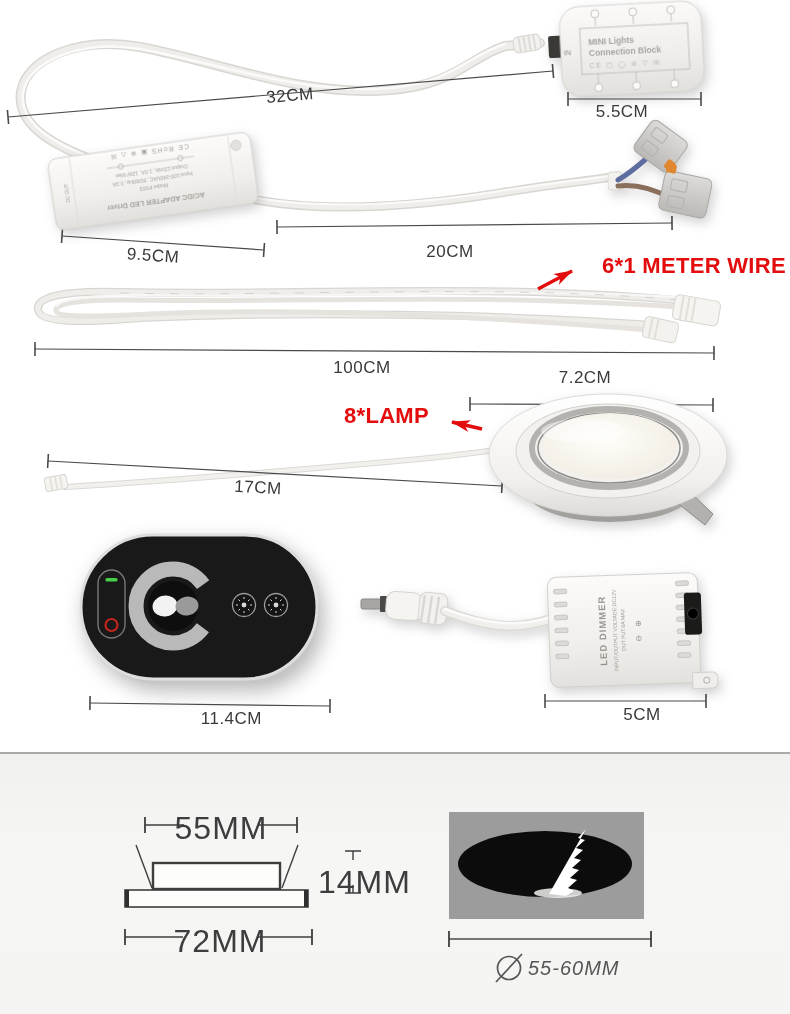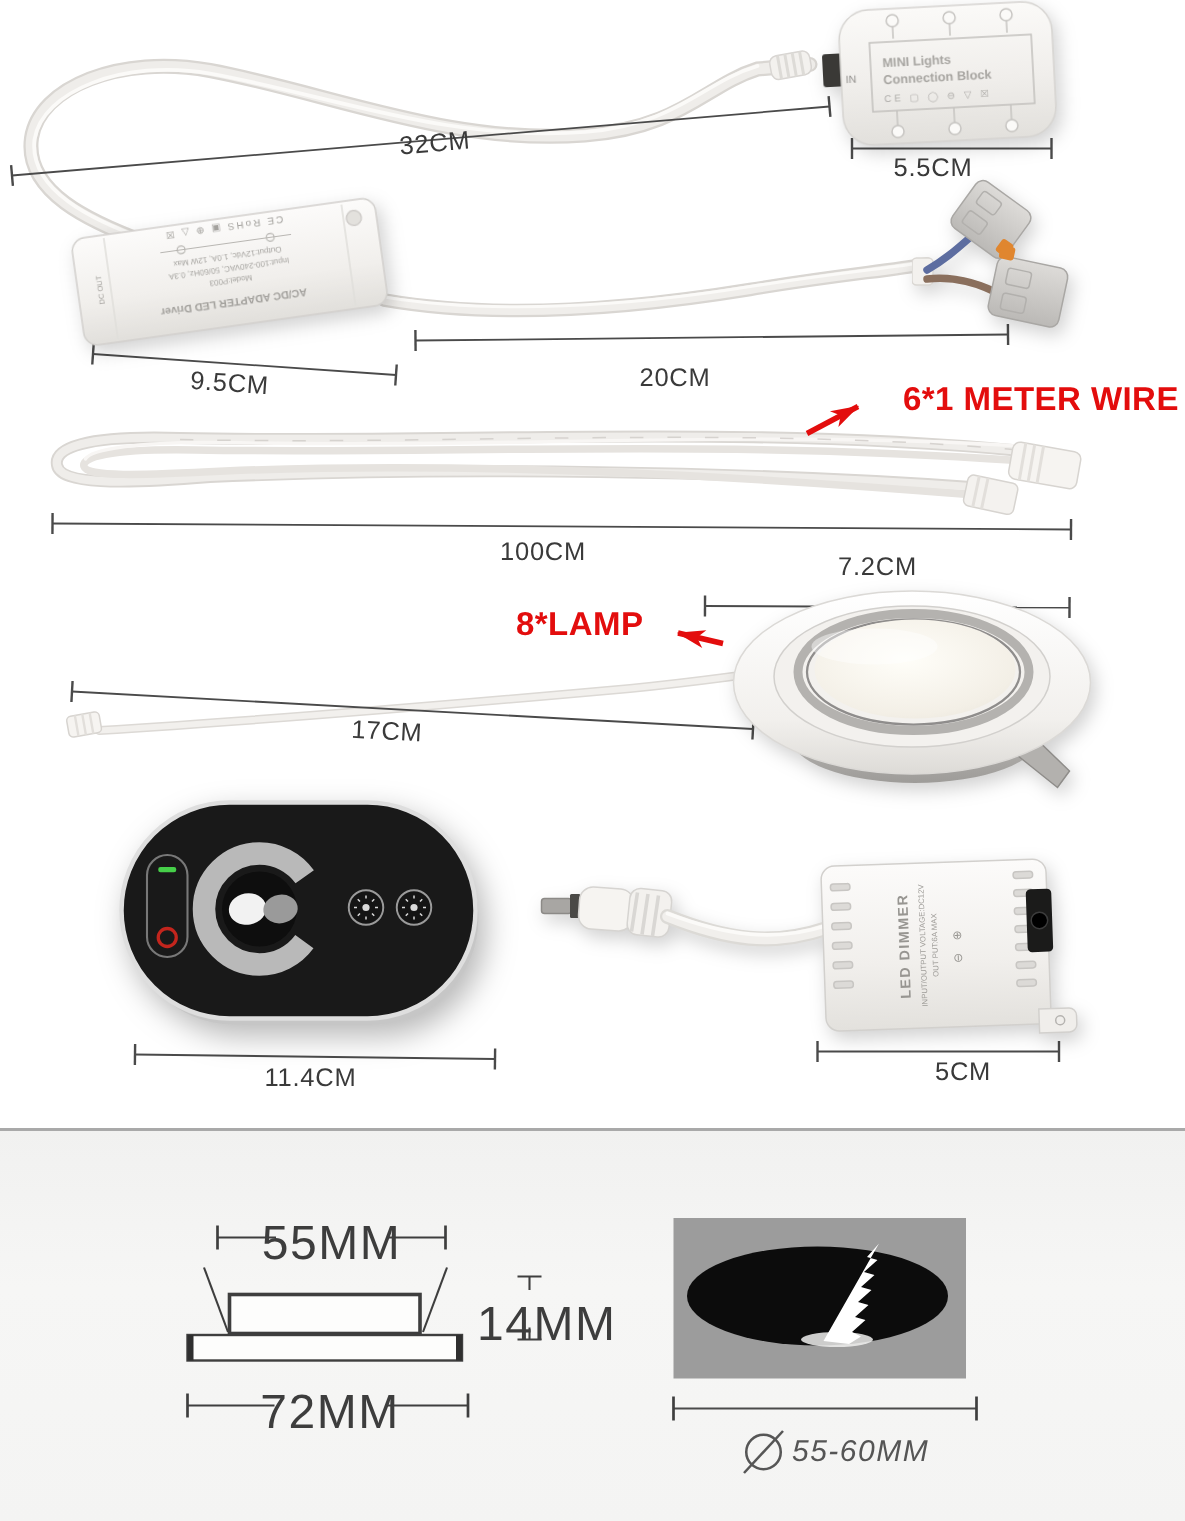--- a/index.html
+++ b/index.html
@@ -285,21 +285,21 @@
 
   <div class="dim-label" style="left:235px;top:86px;width:110px;transform:rotate(-5deg);">32CM</div>
   <div class="dim-label" style="left:572px;top:102px;width:100px;">5.5CM</div>
   <div class="dim-label" style="left:98px;top:246px;width:110px;transform:rotate(4deg);">9.5CM</div>
   <div class="dim-label" style="left:400px;top:242px;width:100px;">20CM</div>
   <div class="red-label" style="left:582px;top:253px;margin-left:20px;">6*1 METER WIRE</div>
   <div class="dim-label" style="left:312px;top:358px;width:100px;text-align:center;">100CM</div>
   <div class="dim-label" style="left:535px;top:368px;width:100px;">7.2CM</div>
   <div class="red-label" style="left:344px;top:403px;">8*LAMP</div>
   <div class="dim-label" style="left:208px;top:478px;width:100px;transform:rotate(3deg);">17CM</div>
-  <div class="dim-label" style="left:152px;top:709px;width:110px;">11.4CM</div>
+  <div class="dim-label" style="left:152px;top:709px;width:110px;text-align:right;">11.4CM</div>
   <div class="dim-label" style="left:592px;top:705px;width:100px;">5CM</div>
 
   <div class="bottom">
 
     <svg class="overlay" style="left:80px;top:38px;" width="320" height="200">
       <defs>
         <marker id="tick2" markerUnits="userSpaceOnUse" markerWidth="6" markerHeight="22" refX="0" refY="0" viewBox="-3 -11 6 22" orient="auto">
           <path d="M0,-8 L0,8" stroke="#3e3e3e" stroke-width="1.8" fill="none"></path>
         </marker>
       </defs>

